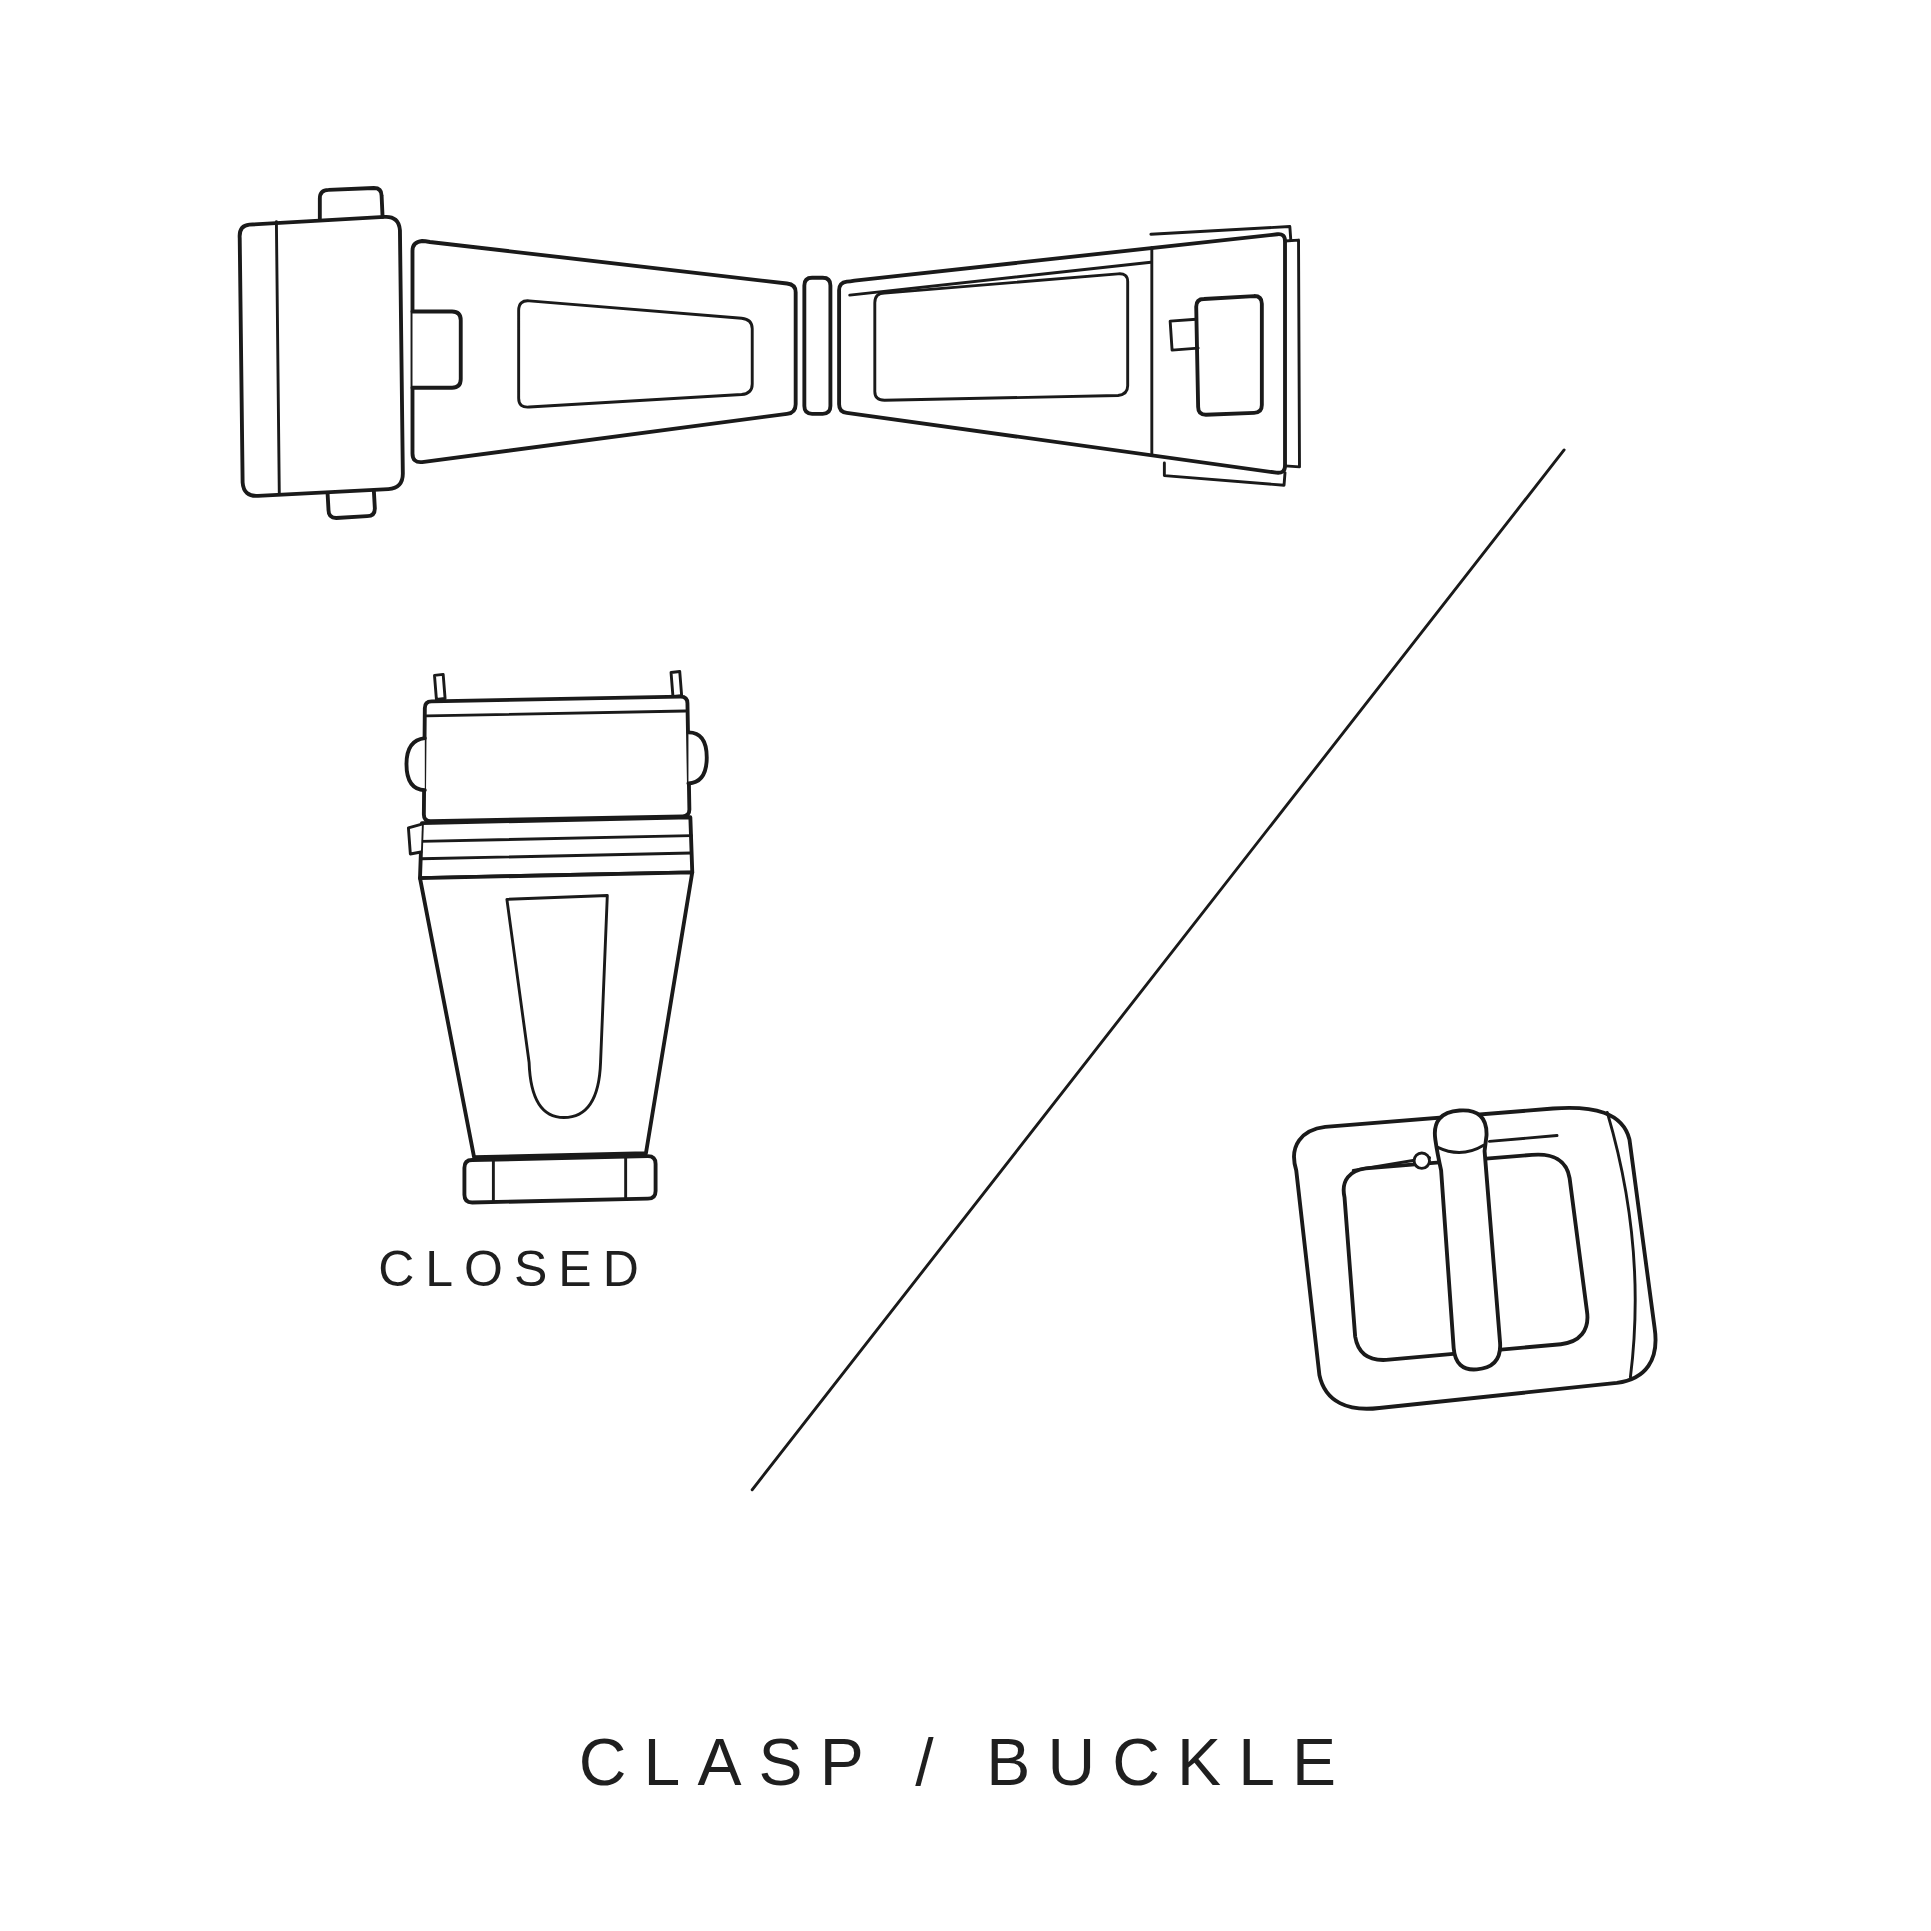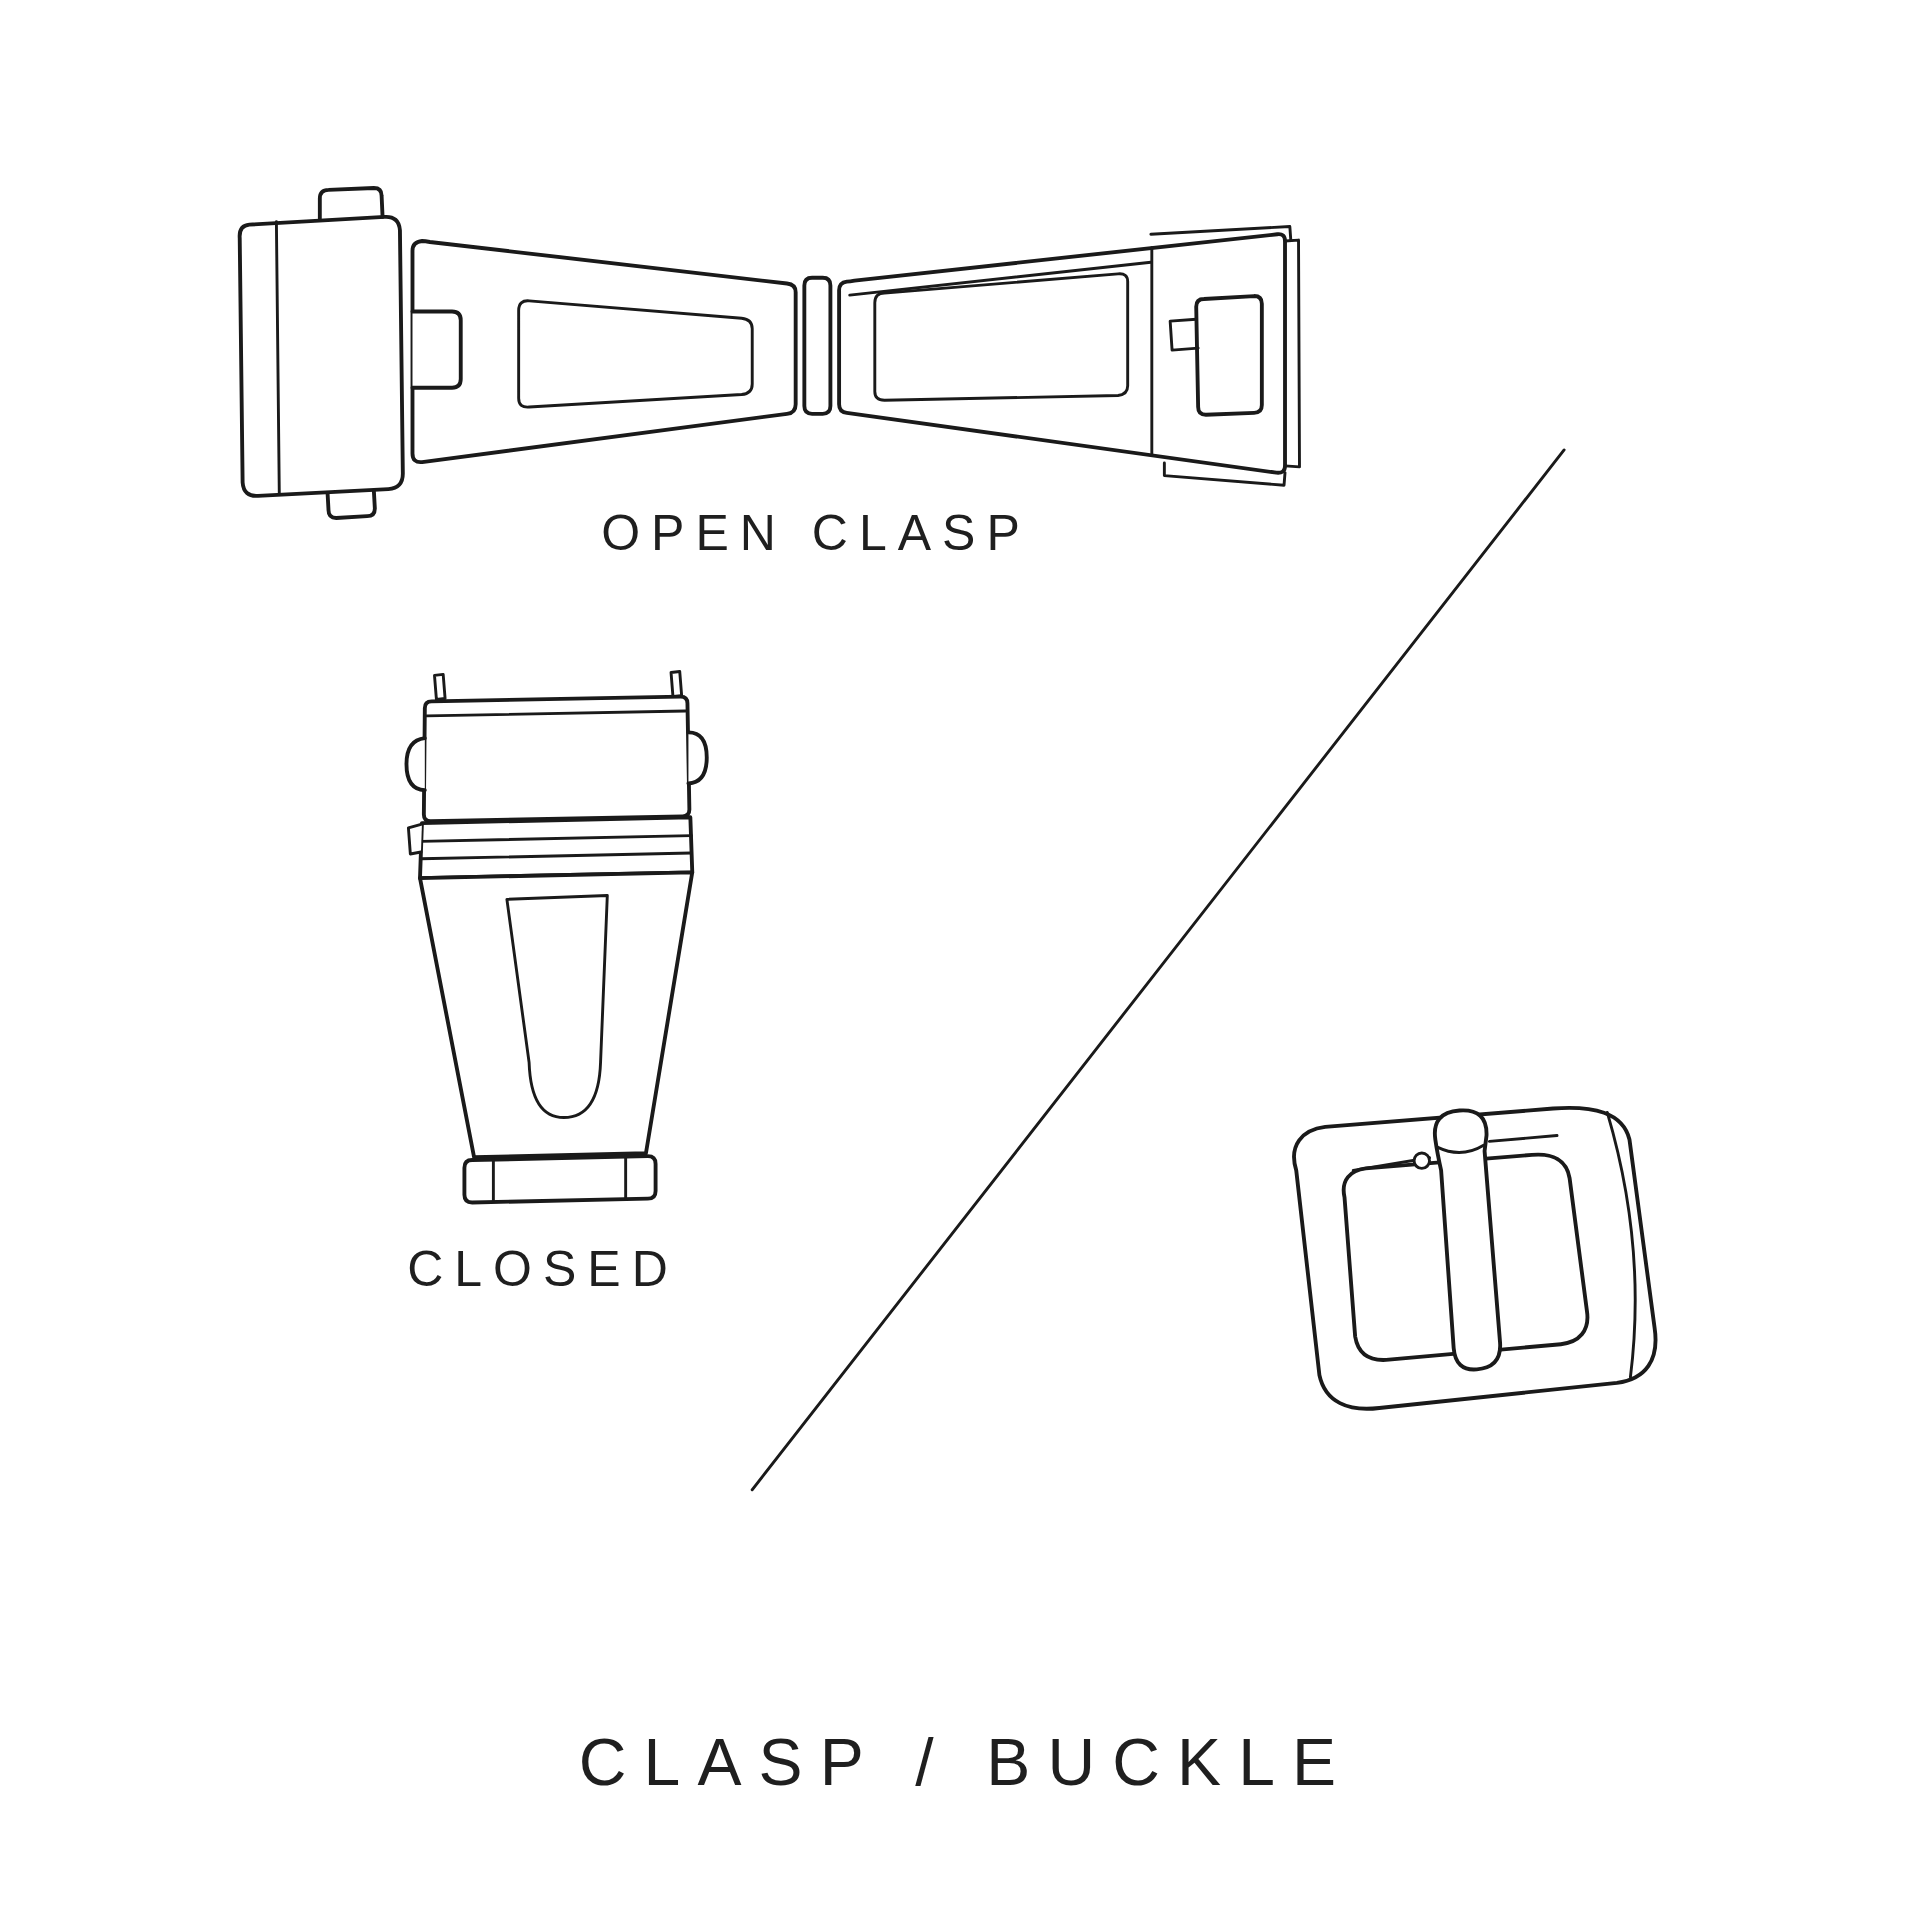--- a/index.html
+++ b/index.html
@@ -68,21 +68,20 @@
     <g>
       <path class="thin" d="M1193,256 L1193,470"></path>
       <path class="solid" d="M1247,309 L1299,306 Q1307,306 1307,314 L1307,419 Q1307,427 1299,427 L1249,429 Q1241,429 1241,421 L1239,317 Q1239,309 1247,309 Z"></path>
       <path class="thin" d="M1239,330 L1212,332 L1214,362 L1241,360"></path>
       <path class="thin" d="M1192,242 L1336,234 L1337,248"></path>
       <path class="thin" d="M1331,249 L1345,248 L1346,483 L1331,482"></path>
       <path class="thin" d="M1206,479 L1206,492 L1330,502 L1331,489"></path>
     </g>
   </svg>
 
-  <div class="label" style="left:816px; top:504px;">OPEN CLASP</div>
 
   <svg style="left:391px; top:657px;" width="338" height="560" viewBox="405 680 350 580">
     <g>
       <path class="solid thin" d="M452,724 L450,699 L459,698 L461,723 Z"></path>
       <path class="solid thin" d="M697,721 L695,696 L704,695 L706,720 Z"></path>
       <path class="solid" d="M447,726 L705,721 Q712,721 712,728 L714,838 Q714,845 707,845 L446,850 Q439,850 439,843 L440,733 Q440,726 447,726 Z"></path>
       <path class="thin" d="M442,741 L710,736"></path>
       <path class="solid" d="M440,764 Q421,766 421,791 Q421,817 440,818"></path>
       <path class="solid" d="M713,758 Q732,758 732,784 Q732,810 713,811"></path>
       <path class="solid" d="M437,852 L715,846 L717,903 L435,909 Z"></path>
@@ -90,21 +89,21 @@
       <path class="thin" d="M436,889 L716,883"></path>
       <path class="solid thin" d="M437,853 L423,857 L425,884 L436,882"></path>
       <path class="solid" d="M435,909 L717,903 L669,1194 L491,1198 Z"></path>
       <path class="thin" d="M525,931 L629,927 L622,1100 Q620,1157 584,1157 Q550,1157 548,1100 L525,931 Z"></path>
       <path class="solid" d="M489,1201 L671,1197 Q679,1197 679,1205 L679,1233 Q679,1241 671,1241 L489,1245 Q481,1245 481,1237 L481,1209 Q481,1201 489,1201 Z"></path>
       <path class="thin" d="M511,1200 L511,1244"></path>
       <path class="thin" d="M648,1197 L648,1241"></path>
     </g>
   </svg>
 
-  <div class="label" style="left:543px; top:1240px;">CLOSED</div>
+  <div class="label" style="left:514px; top:1240px;">CLOSED</div>
 
   <svg style="left:0; top:0;" width="1931" height="1931" viewBox="0 0 2000 2000">
     <line class="thin" x1="1620" y1="466" x2="779" y2="1543"></line>
   </svg>
 
   <svg style="left:1246px; top:1091px;" width="425" height="348" viewBox="1290 1130 440 360">
     <g>
       <path class="solid" d="M1342,1212 C1334,1186 1348,1170 1372,1167 L1608,1148 C1650,1145 1680,1152 1687,1180 L1713,1375 C1718,1408 1704,1428 1674,1432 L1428,1458 C1396,1462 1372,1452 1366,1424 Z"></path>
       <path class="thin" d="M1664,1152 C1690,1240 1700,1330 1688,1426"></path>
       <path class="solid" d="M1392,1240 C1388,1222 1398,1212 1414,1210 L1586,1196 C1608,1194 1622,1202 1625,1220 L1643,1358 C1646,1378 1635,1390 1616,1392 L1438,1408 C1418,1410 1406,1402 1403,1384 Z"></path>

